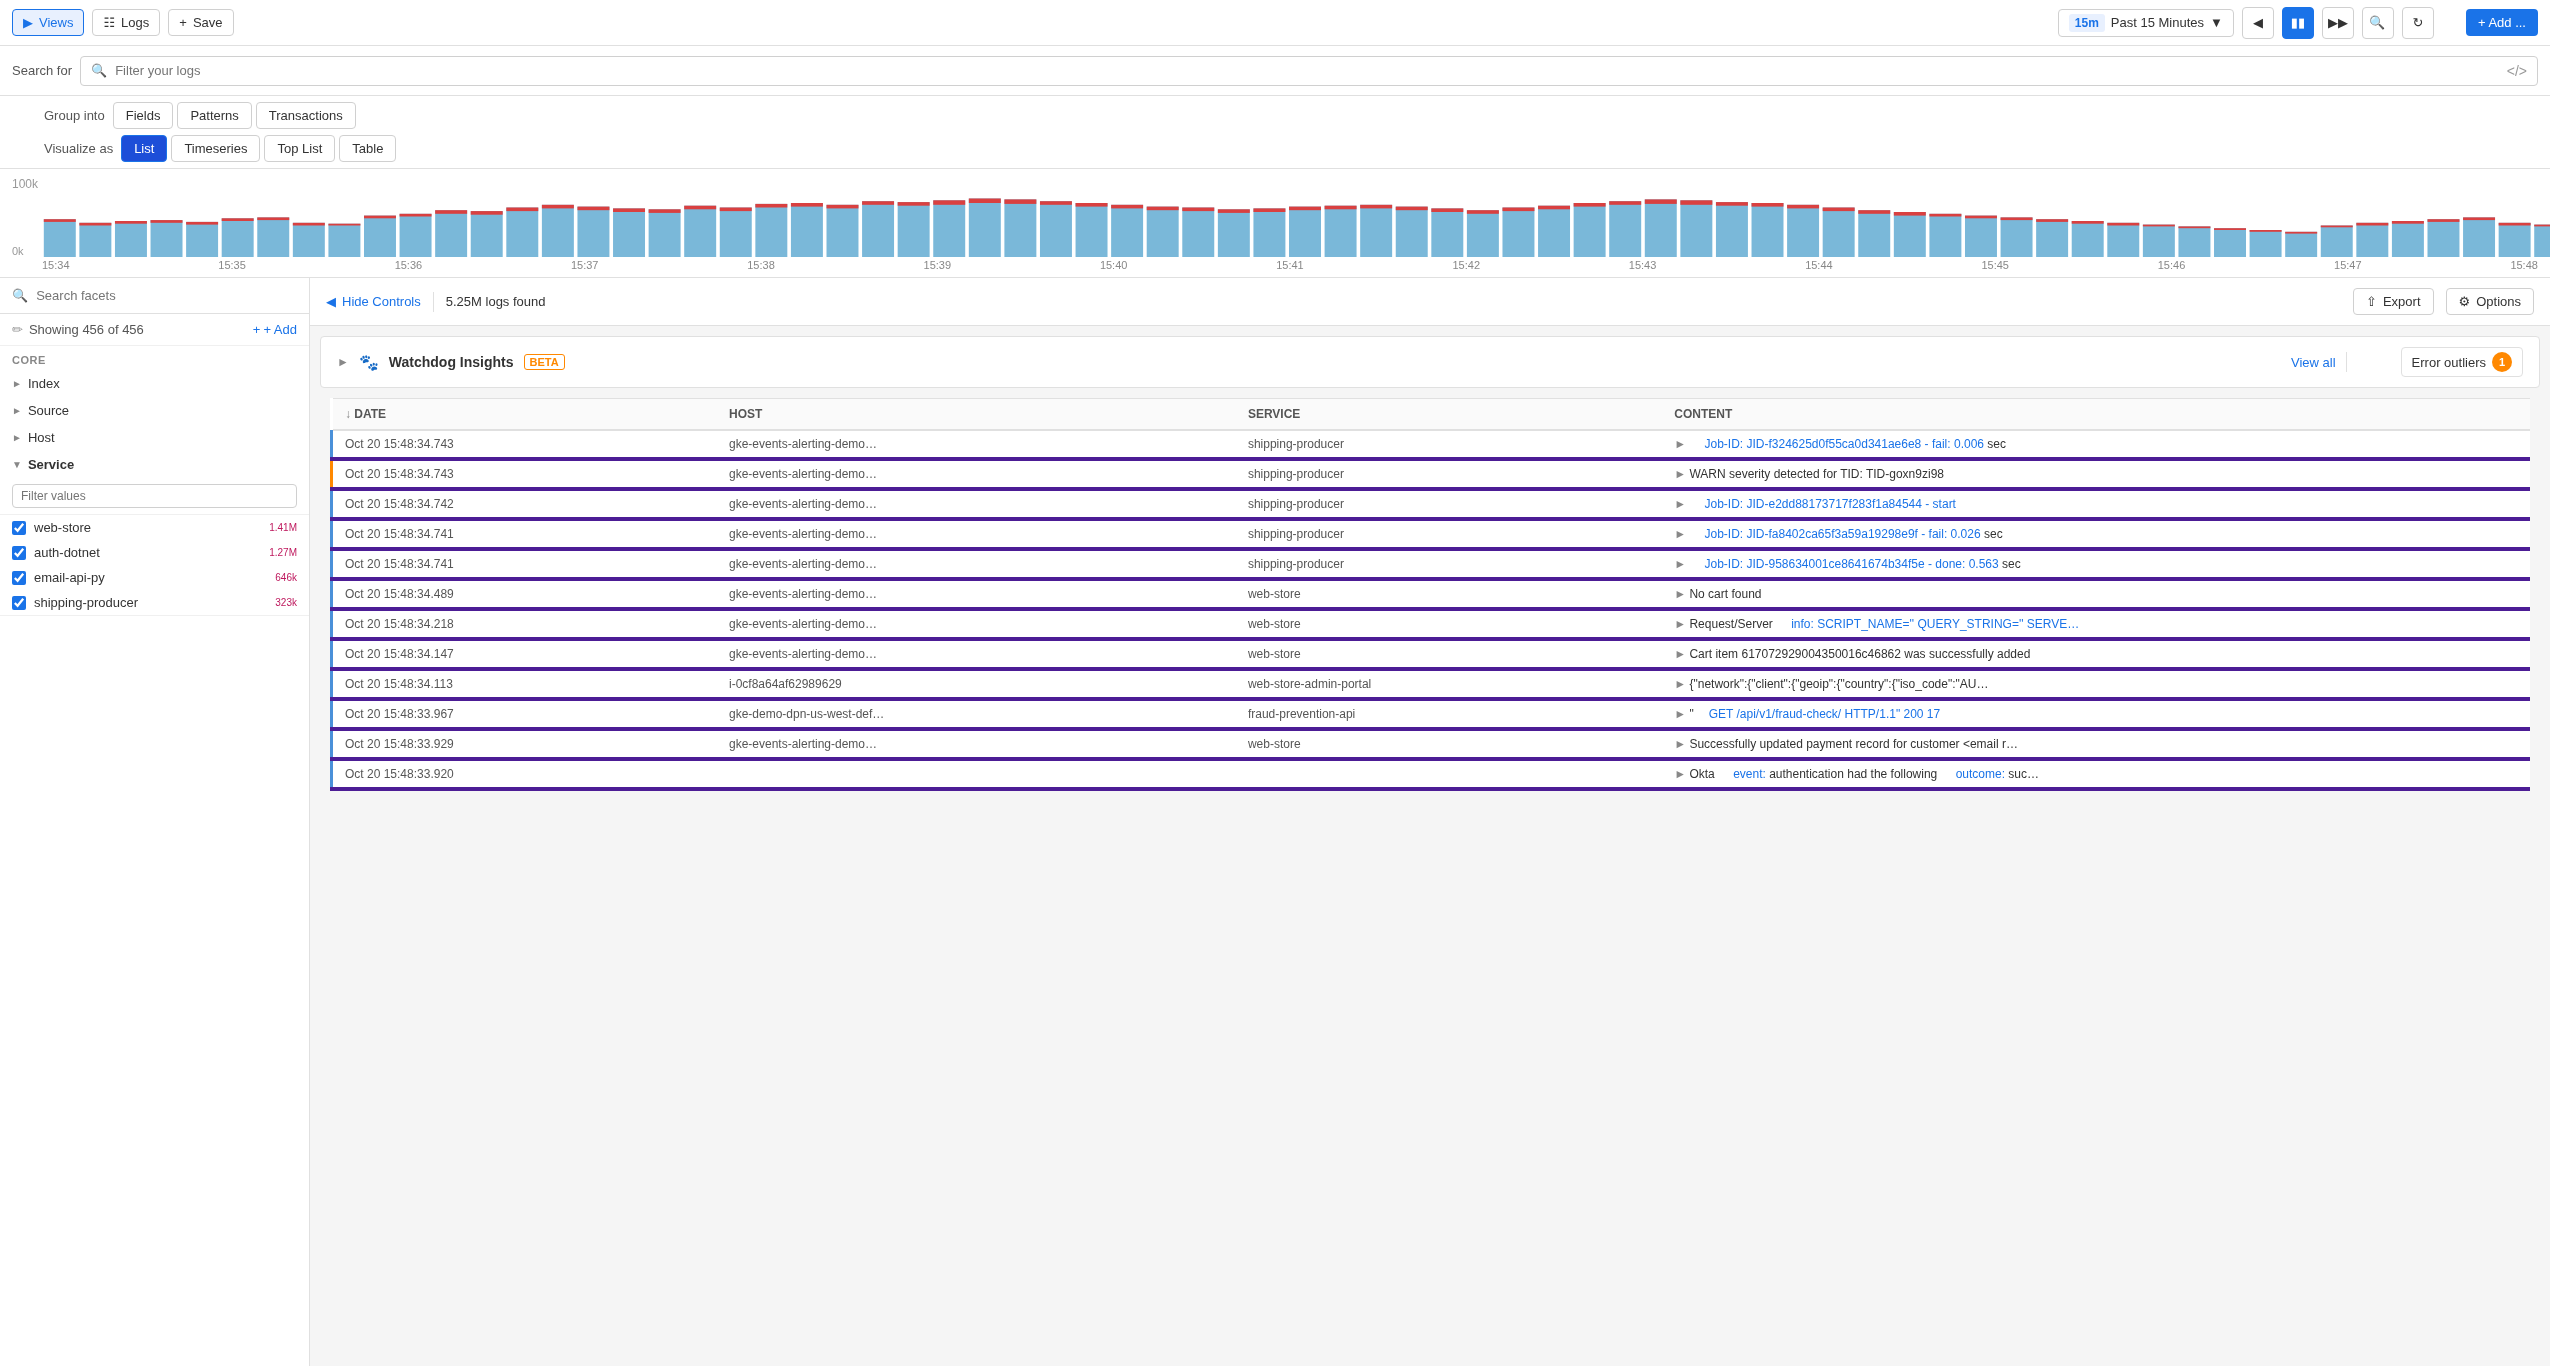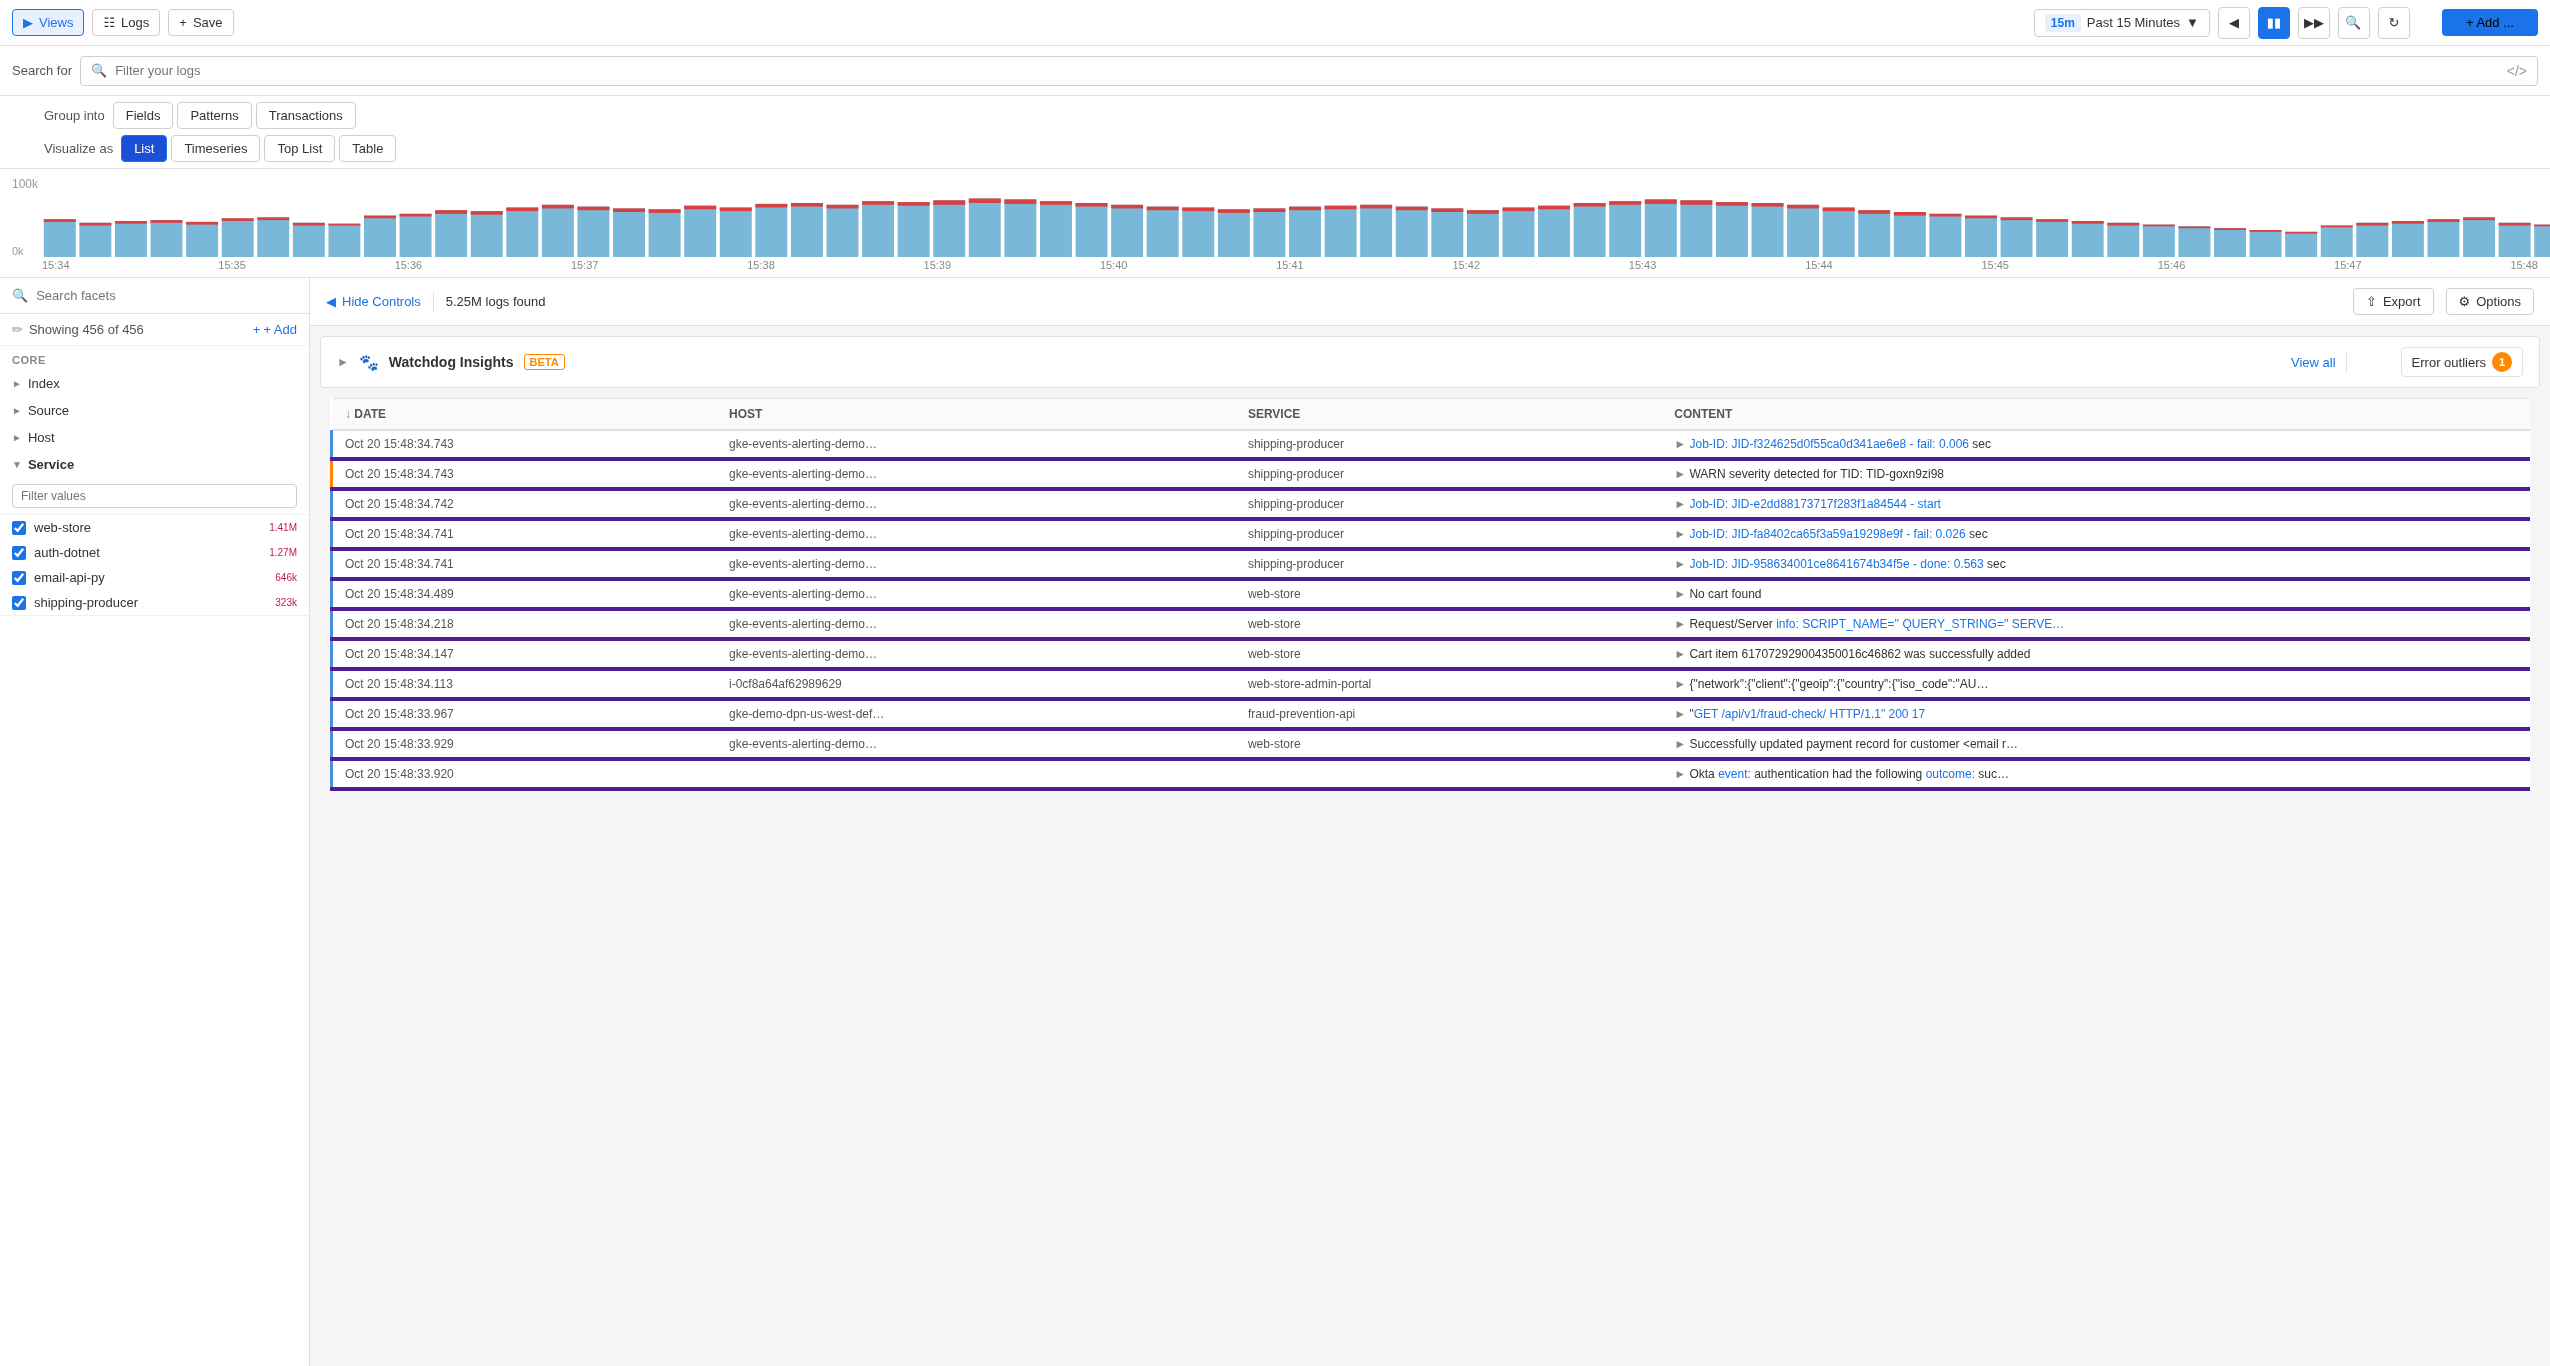--- a/index.html
+++ b/index.html
@@ -21,22 +21,22 @@
       display: flex; align-items: center; gap: 6px; border: 1px solid #d0d0d0;
       border-radius: 4px; padding: 4px 10px; background: #fff; font-size: 13px;
     }
     .time-badge { background: #e8f0fe; color: #1a73e8; padding: 2px 6px; border-radius: 3px; font-weight: 600; font-size: 12px; }
     .nav-icon-btn {
       width: 32px; height: 32px; display: flex; align-items: center; justify-content: center;
       border: 1px solid #d0d0d0; border-radius: 4px; background: #fff; cursor: pointer;
     }
     .nav-icon-btn.active { background: #1a73e8; border-color: #1a73e8; color: #fff; }
     .add-btn {
-      display: flex; align-items: center; gap: 6px; padding: 6px 24px;
-      background: #1a73e8; color: #000000; border: none; border-radius: 4px;
+      display: flex; align-items: center; gap: 6px; padding: 6px 12px;
+      background: #1a73e8; color: #ffffff; border: none; border-radius: 4px;
       cursor: pointer; font-size: 13px; font-weight: 500;
     }
 
     
     .search-bar {
       display: flex; align-items: center; background: #fff; border-bottom: 1px solid #e0e0e0;
       padding: 8px 12px; gap: 8px; height: 50px;
     }
     .search-label { font-size: 13px; color: #555; white-space: nowrap; }
     .search-input-wrap {
@@ -163,21 +163,21 @@
       padding: 6px 12px; border-bottom: 4px solid #4c1d95; font-size: 12px;
       vertical-align: top; max-width: 300px; overflow: hidden; text-overflow: ellipsis; white-space: nowrap;
     }
     .level-indicator { width: 3px; min-width: 3px; padding: 0 !important; }
     .level-blue { background: #4a90d9; }
     .level-orange { background: #f80; }
     .date-col { color: #555; }
     .host-col { color: #555; }
     .service-col { color: #555; }
     .content-col { color: #333; }
-    .content-link { color: #1a73e8; }
+    .content-link { color: #1a73e8; margin-left: 15px; }
     .table-wrapper { padding: 0 10px 20px; }
   </style>
 </head>
 <body>
 
 <div class="top-nav">
   <button class="nav-btn active">
     <span>▶</span>
     <span>Views</span>
   </button>

